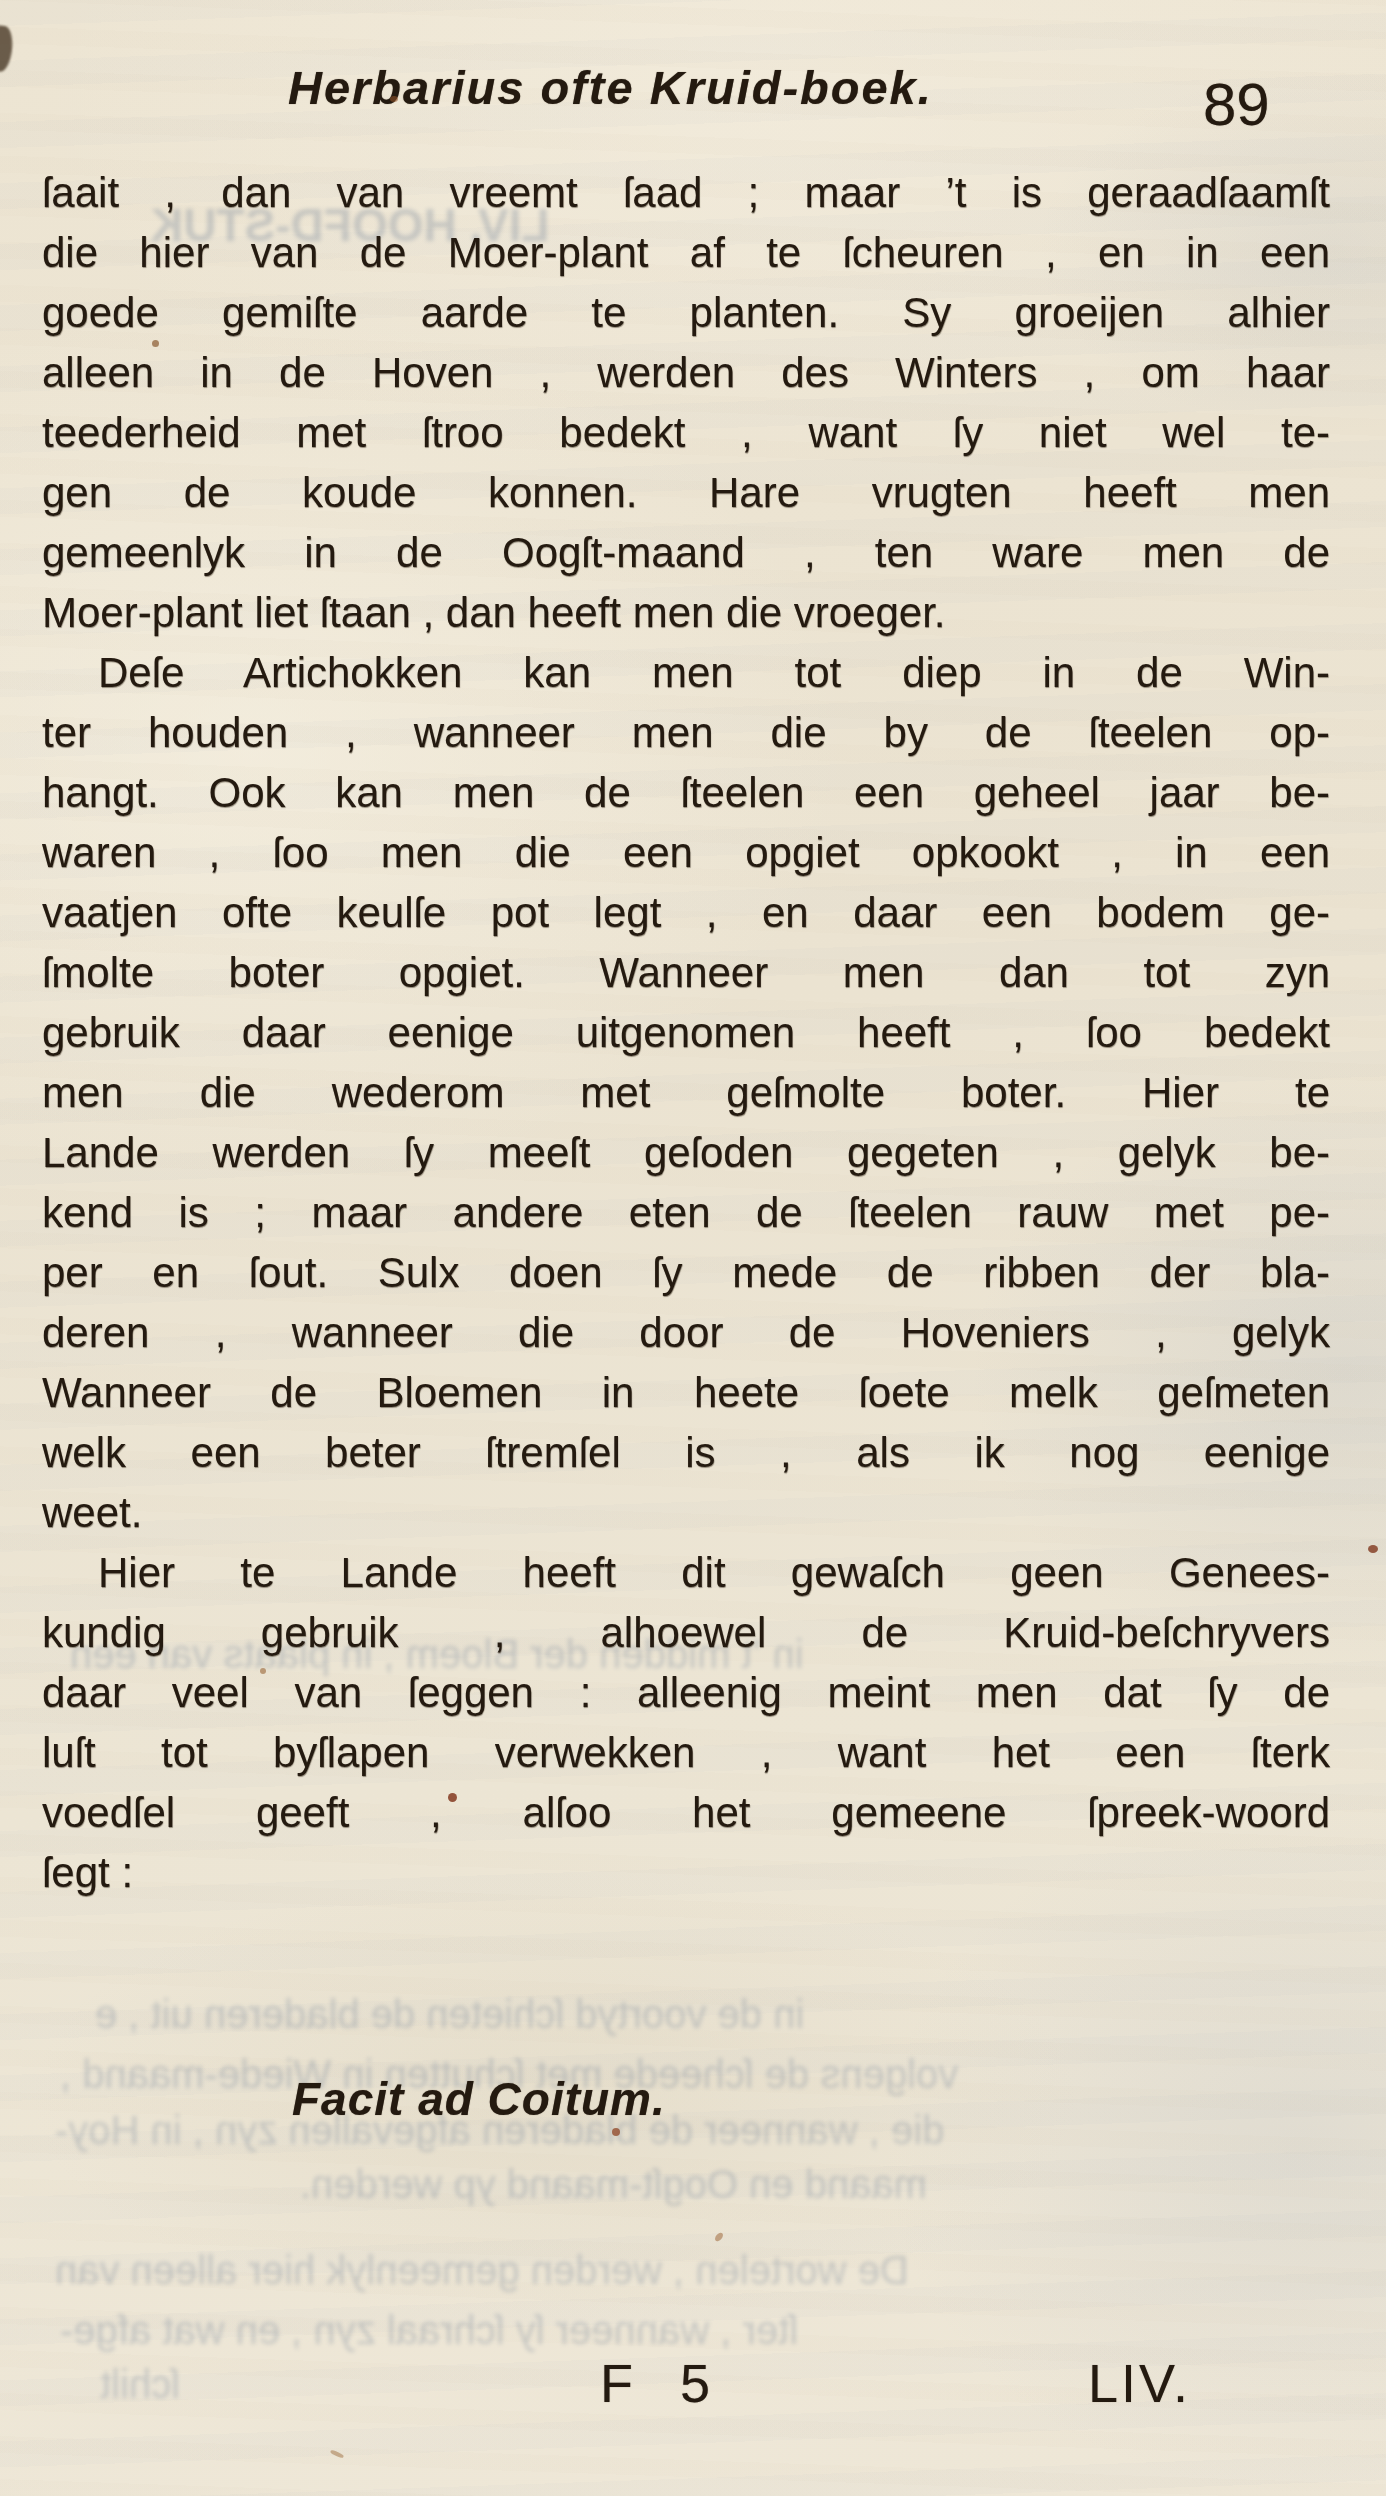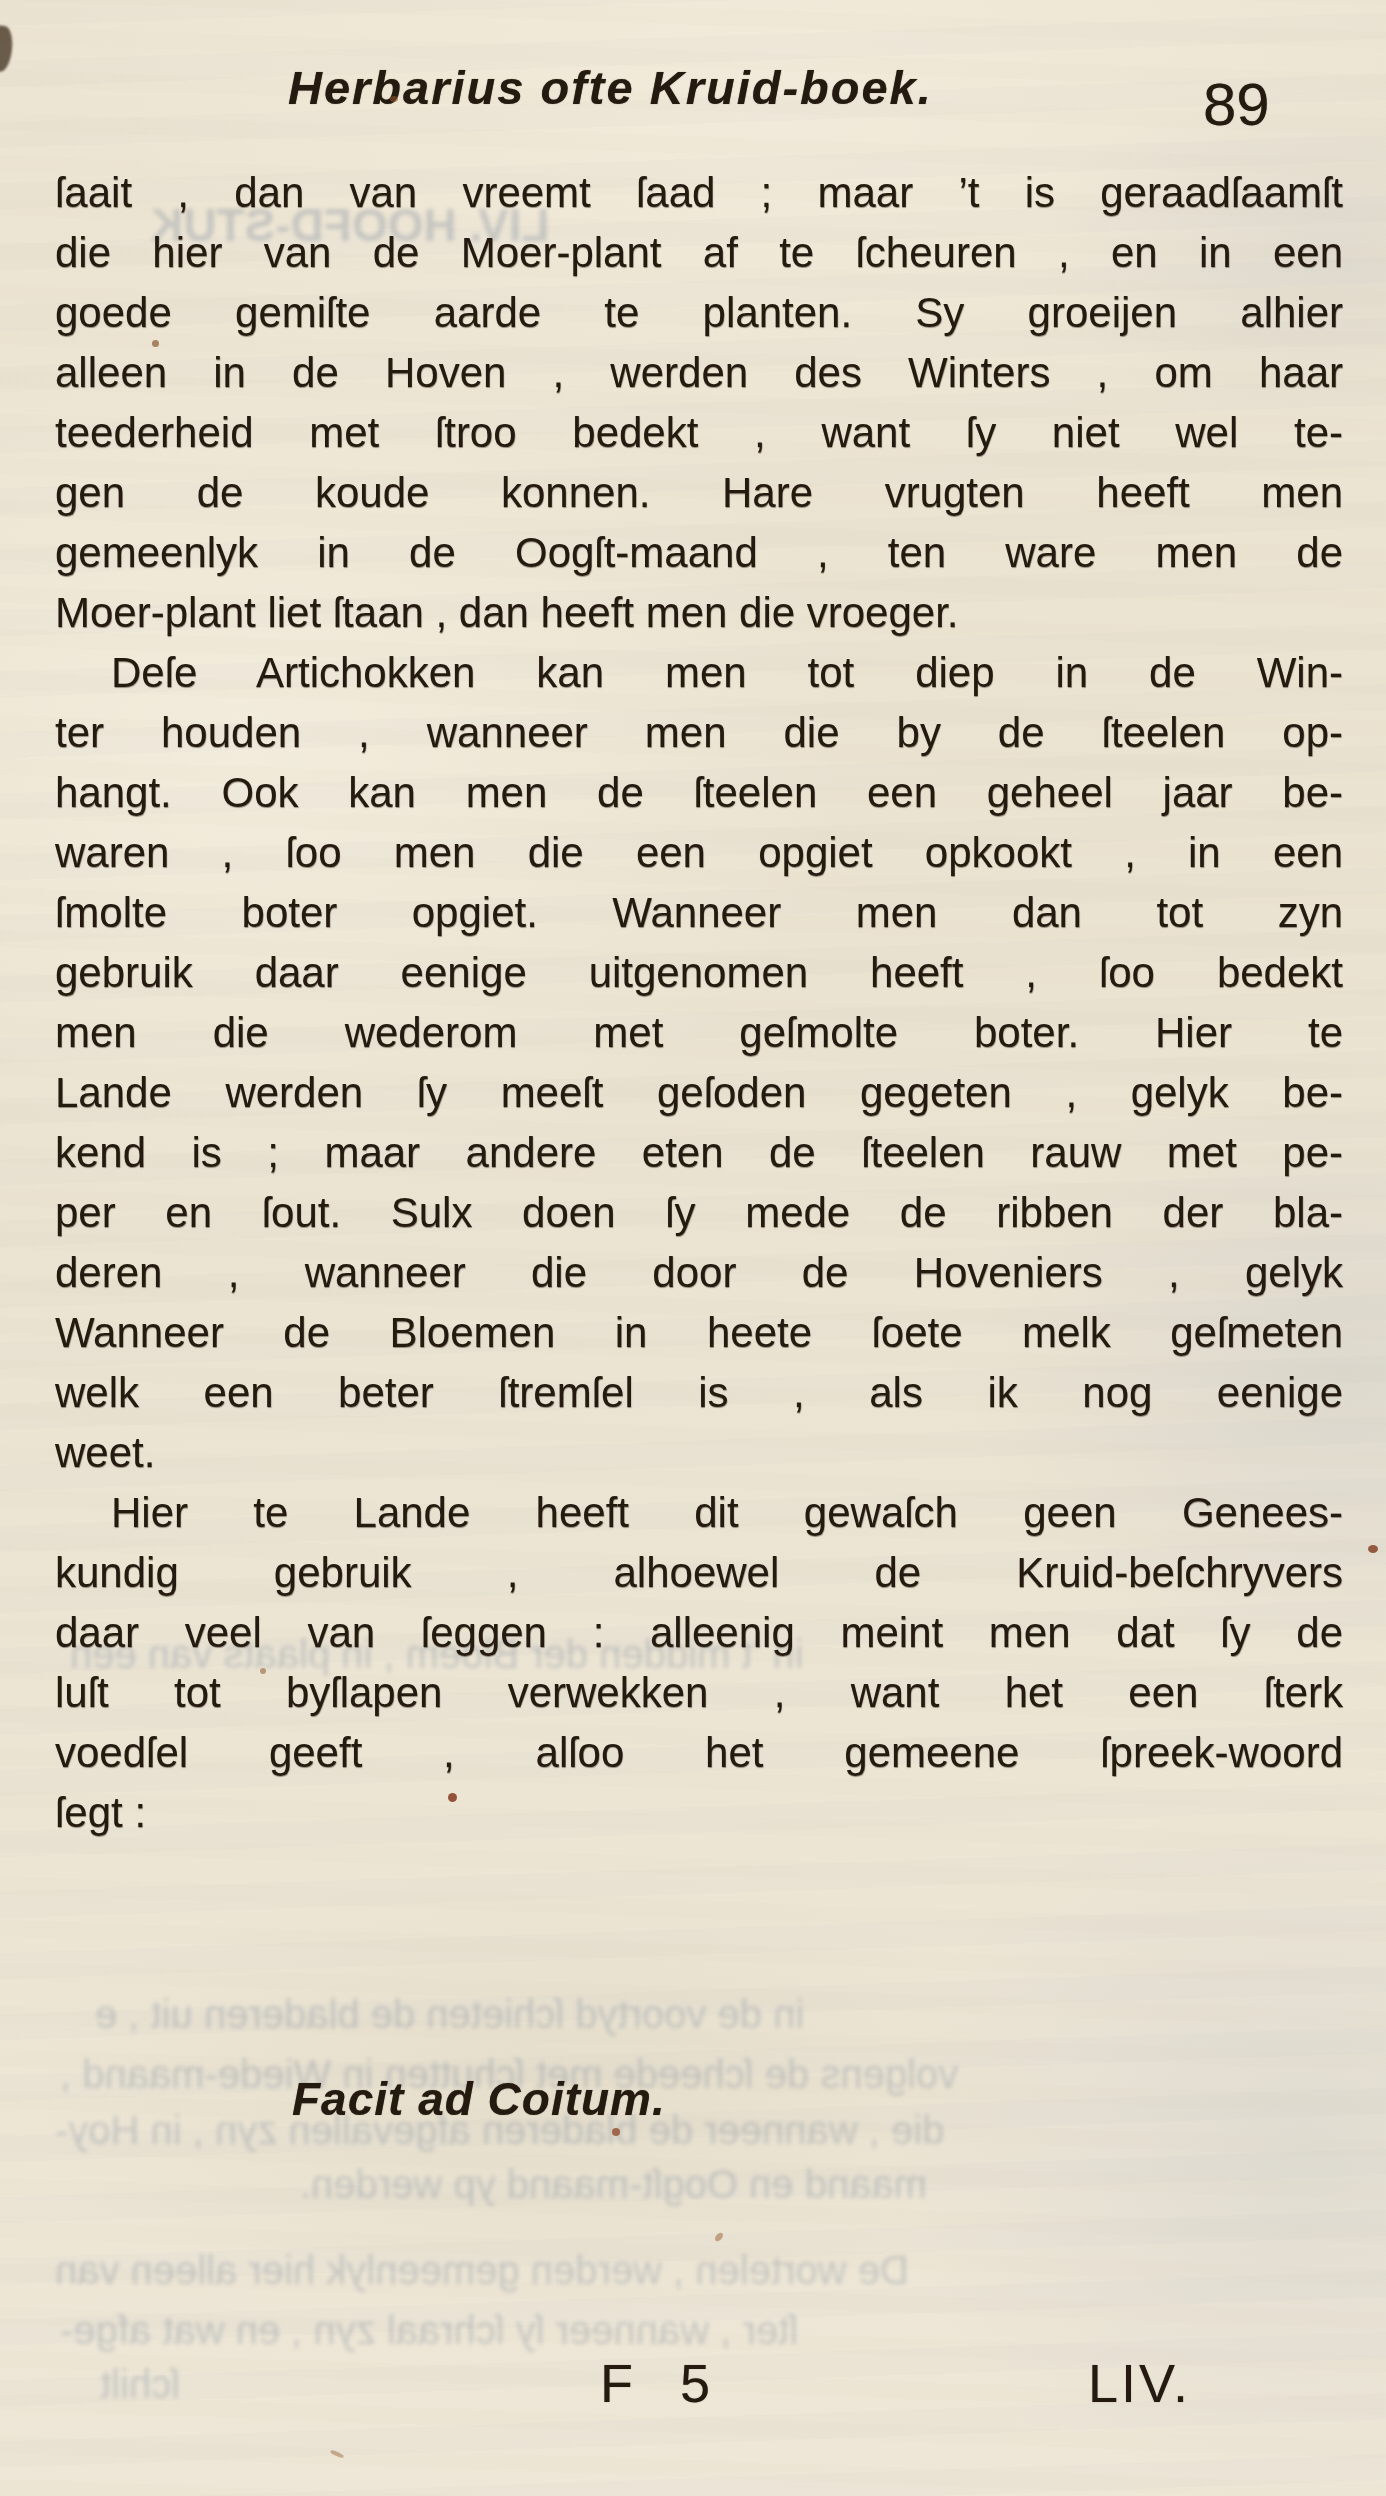--- a/index.html
+++ b/index.html
@@ -32,21 +32,21 @@
     font-size:47px;font-style:italic;font-weight:bold;
     letter-spacing:2px;
     text-shadow:0 0 1px rgba(40,28,14,.6);
   }
   .page-number{
     position:absolute;top:70px;left:1203px;
     font-size:60px;
     text-shadow:0 0 1px rgba(40,28,14,.55);
   }
   .body-text{
-    position:absolute;top:163px;left:55px;width:1288px;
+    position:absolute;top:163px;left:42px;width:1288px;
     font-size:42px;line-height:60px;
     text-shadow:0.4px 0.6px 0.8px rgba(42,30,16,.45);
   }
   .ln{width:100%;}
   .ln.j{text-align:justify;text-align-last:justify;}
   .ln.ind{text-indent:56px;}
   .quote{
     position:absolute;top:2072px;left:292px;
     font-size:46px;font-style:italic;font-weight:bold;
     letter-spacing:1px;
@@ -106,20 +106,21 @@
     <div class="ln j">goede gemiſte aarde te planten.   Sy groeijen alhier</div>
     <div class="ln j">alleen in de Hoven ,  werden des Winters ,  om haar</div>
     <div class="ln j">teederheid met ſtroo bedekt ,  want ſy niet wel te-</div>
     <div class="ln j">gen de koude konnen.   Hare vrugten heeft men</div>
     <div class="ln j">gemeenlyk in de Oogſt-maand ,  ten ware men de</div>
     <div class="ln">Moer-plant liet ſtaan ,  dan heeft men die vroeger.</div>
     <div class="ln j ind">Deſe Artichokken kan men tot diep in de Win-</div>
     <div class="ln j">ter houden ,  wanneer men die by de ſteelen op-</div>
     <div class="ln j">hangt.   Ook kan men de ſteelen een geheel jaar be-</div>
     <div class="ln j">waren ,  ſoo men die een opgiet opkookt ,  in een</div>
+    <div class="ln j">vaatjen ofte keulſe pot legt ,  en daar een bodem ge-</div>
     <div class="ln j">ſmolte boter opgiet.   Wanneer men dan tot zyn</div>
     <div class="ln j">gebruik daar eenige uitgenomen heeft ,  ſoo bedekt</div>
     <div class="ln j">men die wederom met geſmolte boter.   Hier te</div>
     <div class="ln j">Lande werden ſy meeſt geſoden gegeten ,  gelyk be-</div>
     <div class="ln j">kend is ;  maar andere eten de ſteelen rauw met pe-</div>
     <div class="ln j">per en ſout.   Sulx doen ſy mede de ribben der bla-</div>
     <div class="ln j">deren ,  wanneer die door de Hoveniers ,  gelyk</div>
     <div class="ln j">Wanneer de Bloemen in heete ſoete melk geſmeten</div>
     <div class="ln j">welk een beter ſtremſel is ,   als ik nog eenige</div>
     <div class="ln">weet.</div>

